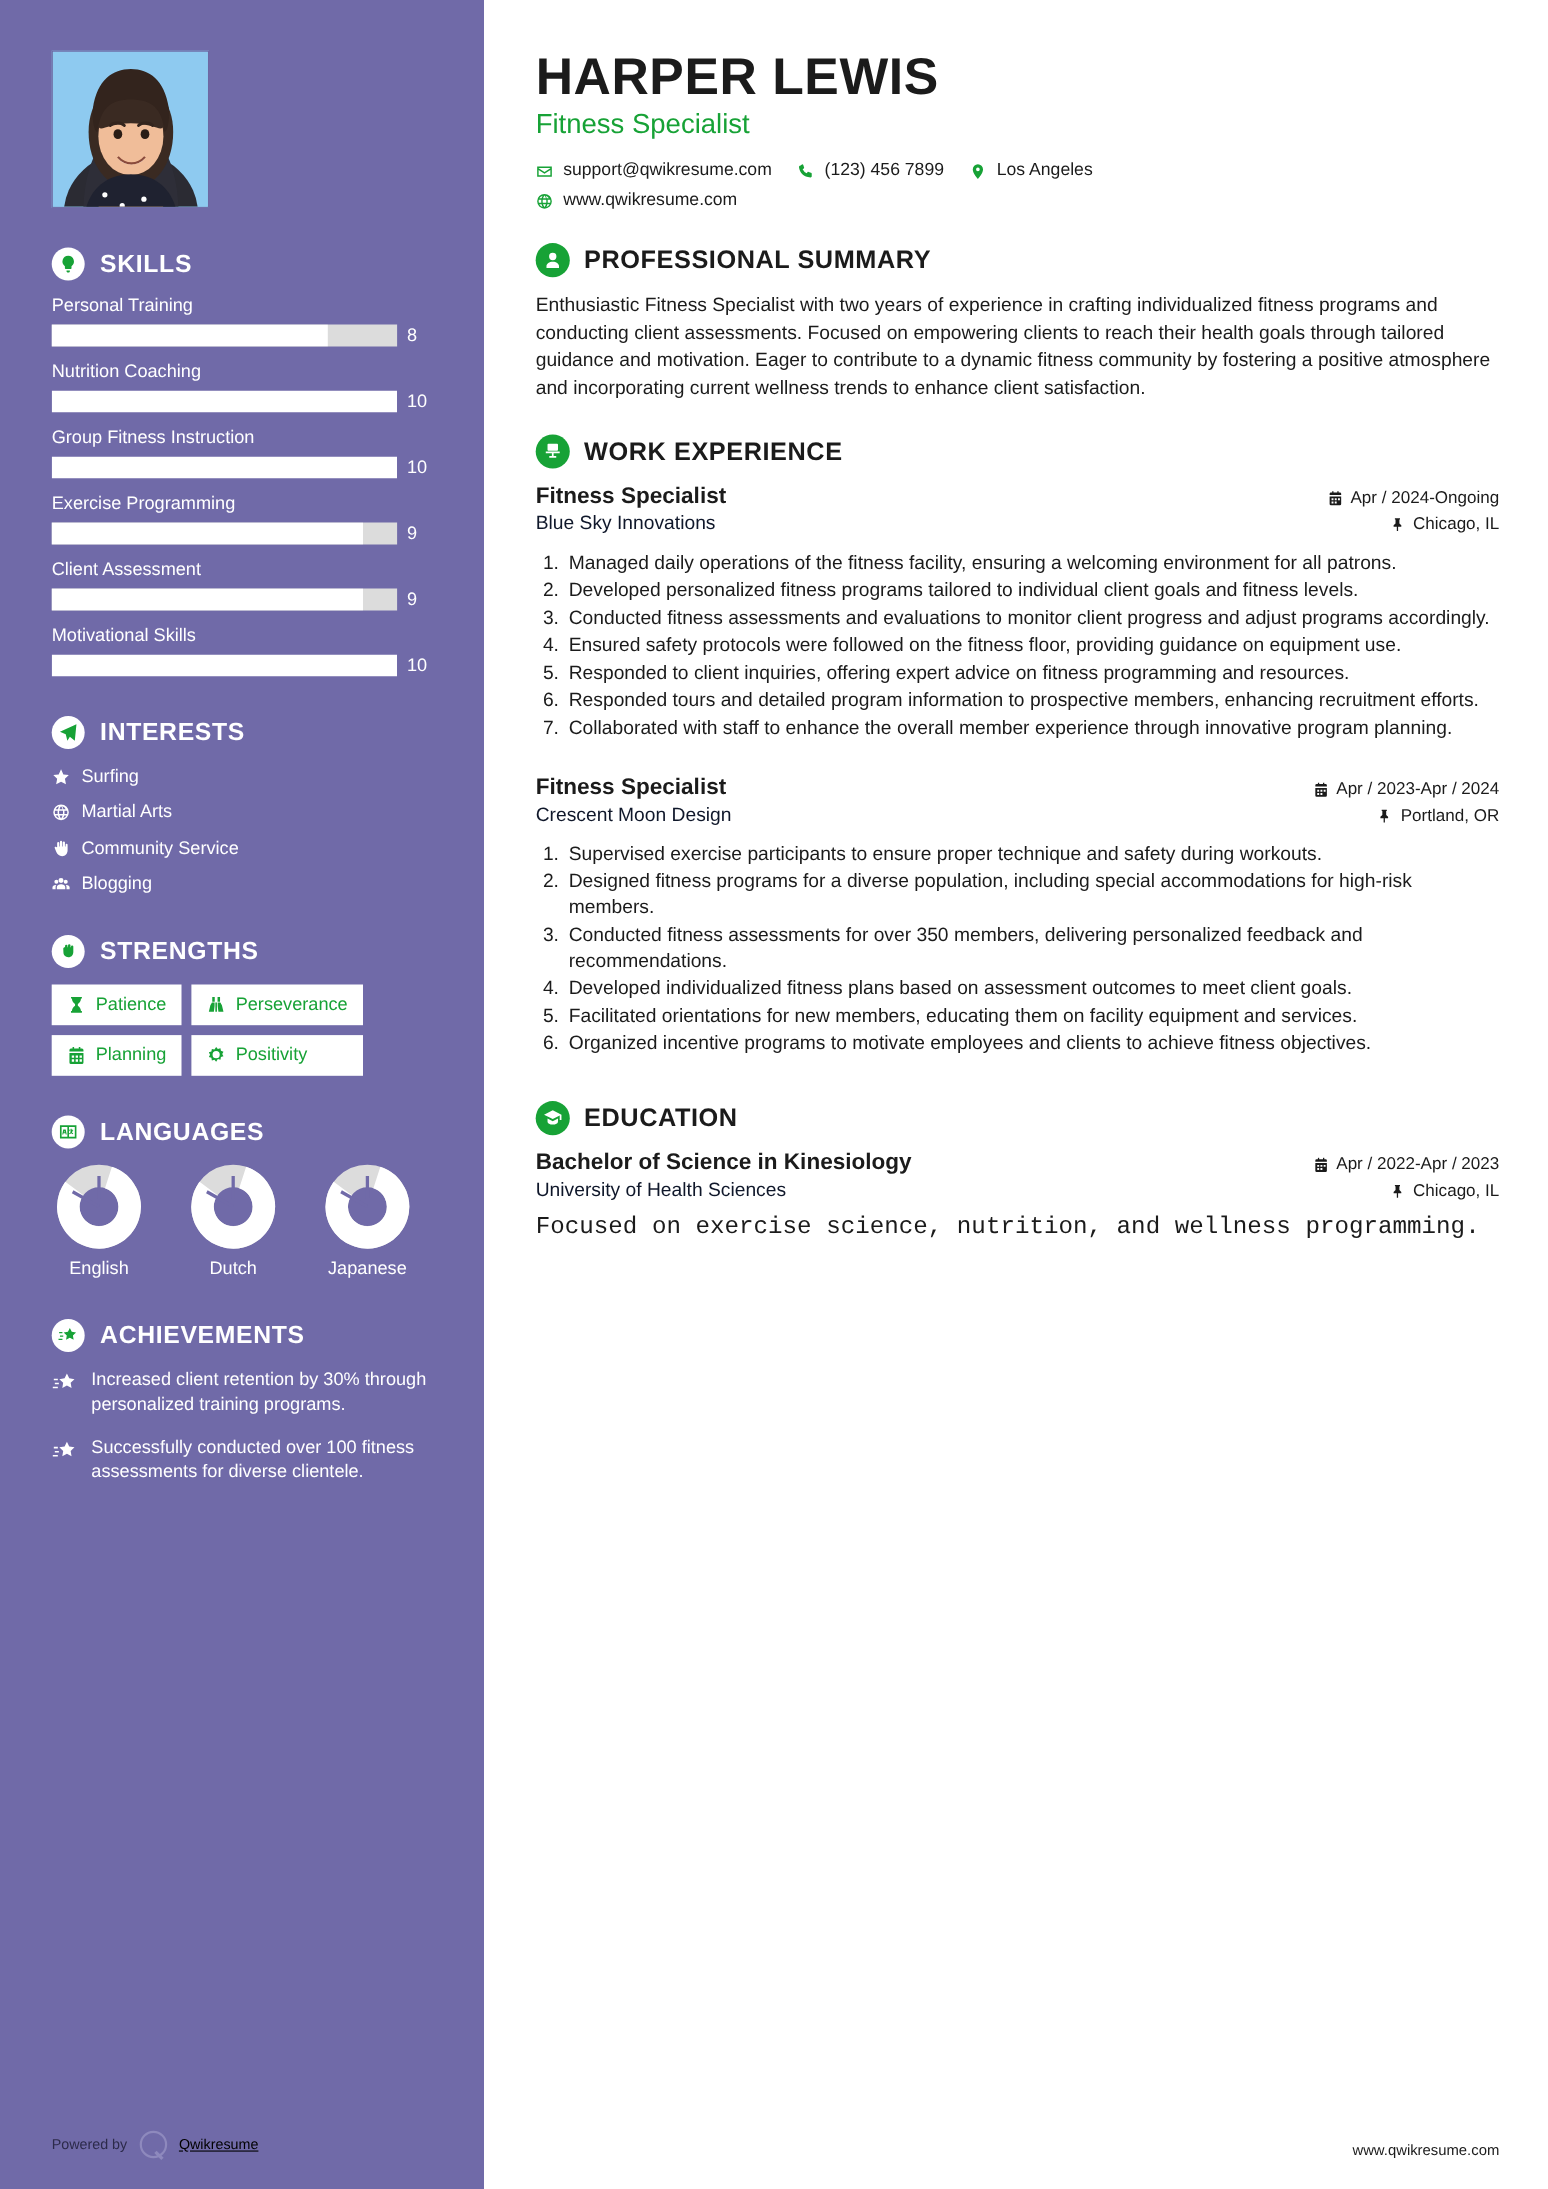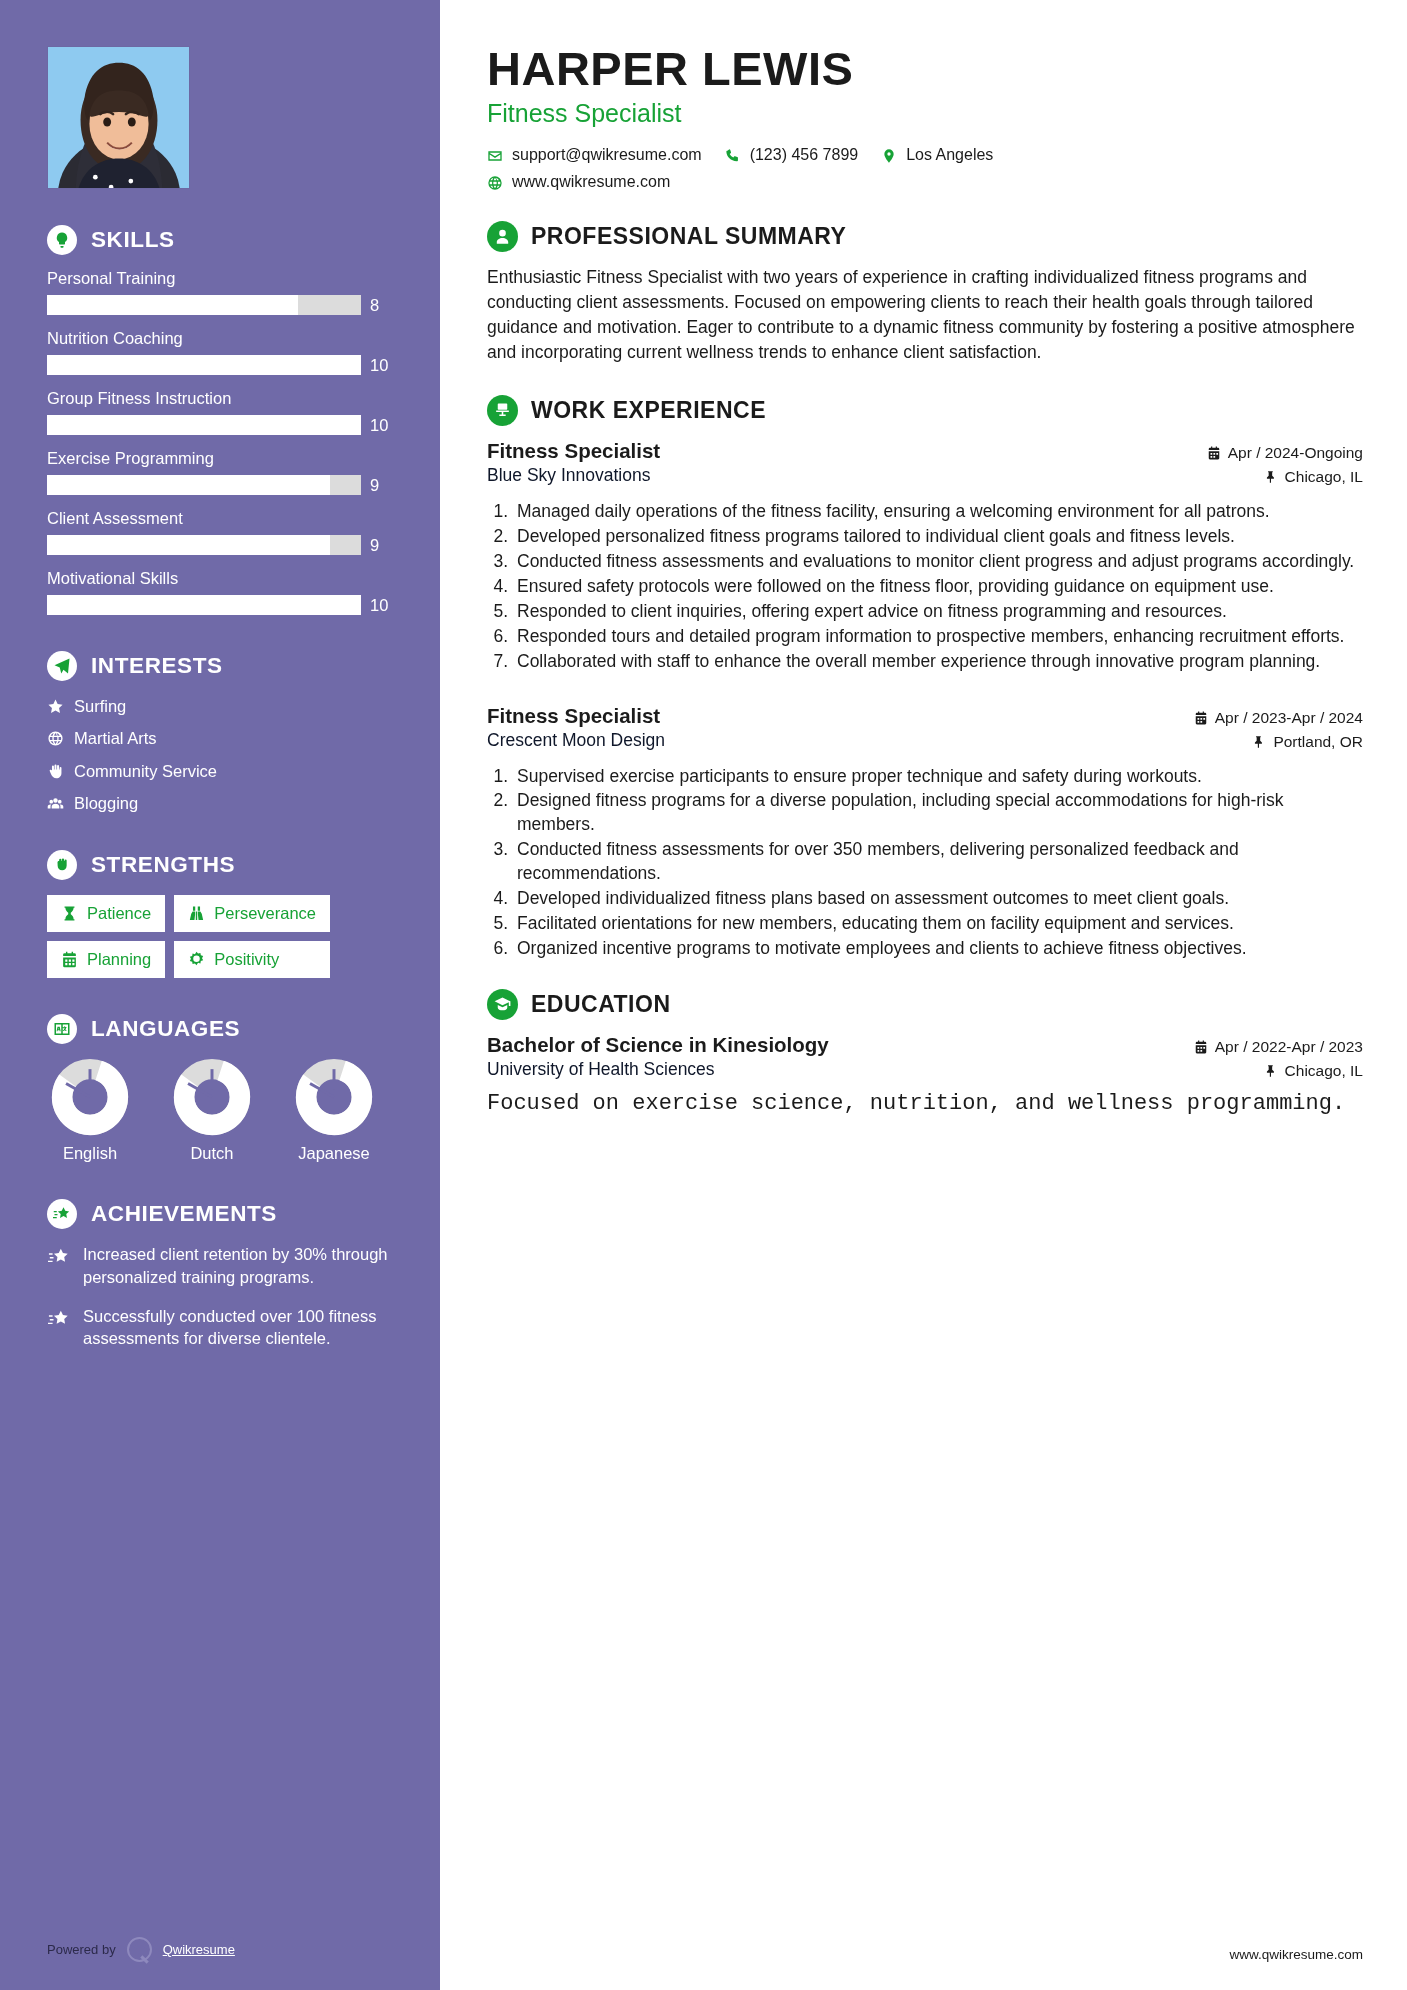--- a/index.html
+++ b/index.html
@@ -76,21 +76,21 @@
   .ach svg { width:24px; height:22px; fill:#fff; flex:0 0 24px; margin-top:3px; }
   .ach-txt { font-size:16.5px; line-height:1.38; }
 
   .footer-left {
     position:absolute; left:47px; bottom:28px;
     display:flex; align-items:center; gap:11px;
     font-size:13px; color:#2c2a4a;
   }
   .qlogo { width:25px; height:25px; border-radius:50%; border:2.5px solid #8e89bd; position:relative; }
   .qlogo:after{ content:""; position:absolute; right:1px; bottom:-1px; width:9px; height:3px; background:#8e89bd; transform:rotate(45deg); }
-  .qbrand { text-decoration:underline; color:#ffffff; }
+  .qbrand { text-decoration:underline; color:#000000; }
 
   
   .main { flex:1; padding:44px 44px 0 47px; position:relative; }
   .name {
     font-size:47px; font-weight:bold; letter-spacing:.5px; color:#1b1b1b; line-height:1.05;
   }
   .role { font-size:25px; color:#17a236; margin-top:6px; }
   .contacts { margin-top:18px; }
   .crow { display:flex; align-items:center; flex-wrap:wrap; gap:9px; margin-bottom:9px; }
   .citem { display:flex; align-items:flex-end; gap:9px; font-size:16px; color:#1b1b1b; margin-right:14px; }
@@ -481,21 +481,21 @@
           <li>Supervised exercise participants to ensure proper technique and safety during workouts.</li>
           <li>Designed fitness programs for a diverse population, including special accommodations for high-risk members.</li>
           <li>Conducted fitness assessments for over 350 members, delivering personalized feedback and recommendations.</li>
           <li>Developed individualized fitness plans based on assessment outcomes to meet client goals.</li>
           <li>Facilitated orientations for new members, educating them on facility equipment and services.</li>
           <li>Organized incentive programs to motivate employees and clients to achieve fitness objectives.</li>
         </ol>
       </div>
     </section>
 
-    <section class="msec" style="margin-top:28px;">
+    <section class="msec" style="margin-top:40px;">
       <div class="msec-head">
         <span class="mbadge">
           <svg viewBox="0 0 24 24">
               <path d="M12 3L2 8l10 5 8-4v5h2V8zM6 12.5V16c0 1.9 2.7 3.4 6 3.4s6-1.5 6-3.4v-3.5l-6 3z"></path>
             </svg>
         </span>
         <span class="mtitle">EDUCATION</span>
       </div>
       <div class="job-top">
         <div>

